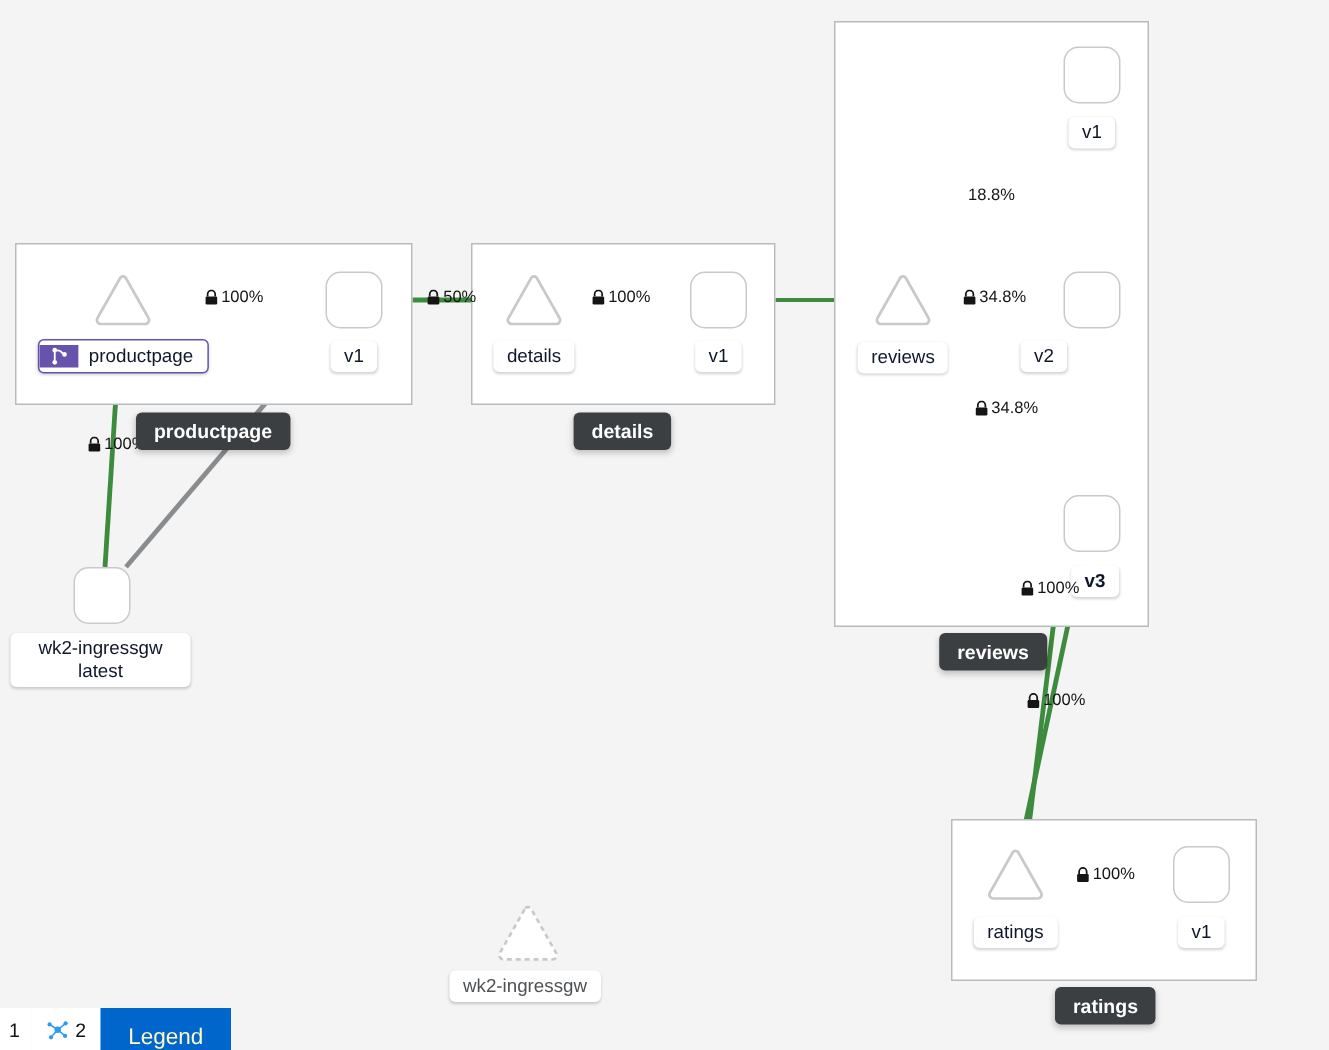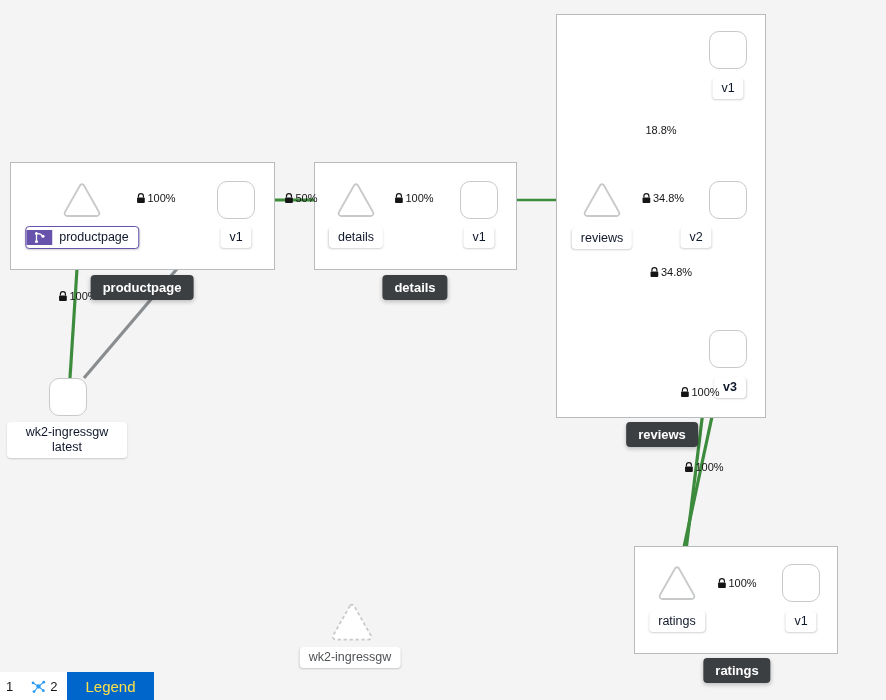--- a/index.html
+++ b/index.html
@@ -137,28 +137,28 @@
     display: flex;
     align-items: center;
     padding: 0 10px;
     font-size: 13px;
     color: #151515;
   }
   .tb-count.plain { padding: 0 8px 0 6px; }
   .tb-count .mol { margin-right: 4px; display: inline-flex; }
   #legend-button {
     background: #0066cc;
-    color: #fde047;
+    color: #fef9c3;
     font-size: 15px;
     border: none;
     padding: 0 18px;
     cursor: pointer;
     font-family: "Liberation Sans", sans-serif;
     display: flex;
-    align-items: center;
+    align-items: flex-end;
   }
 </style>
 </head>
 <body>
 
 <div id="graph-canvas">
 
   <svg id="edge-layer" viewBox="0 0 886 700" xmlns="http://www.w3.org/2000/svg">
     <defs>
       <marker id="arrow-green" viewBox="0 0 10 10" refX="9" refY="5" markerWidth="7" markerHeight="7" orient="auto-start-reverse">

